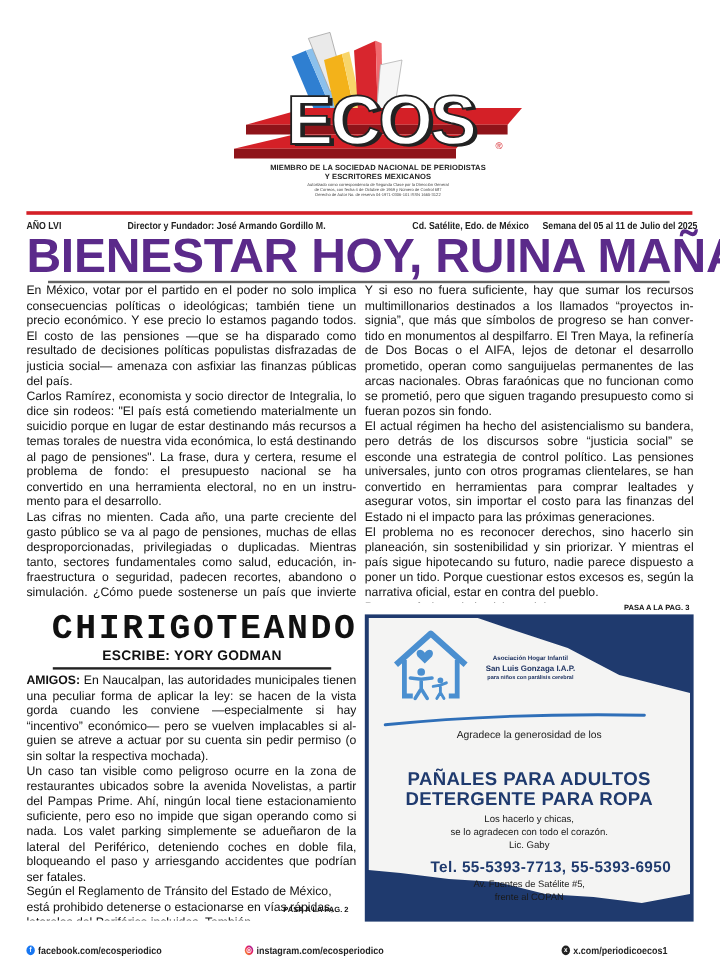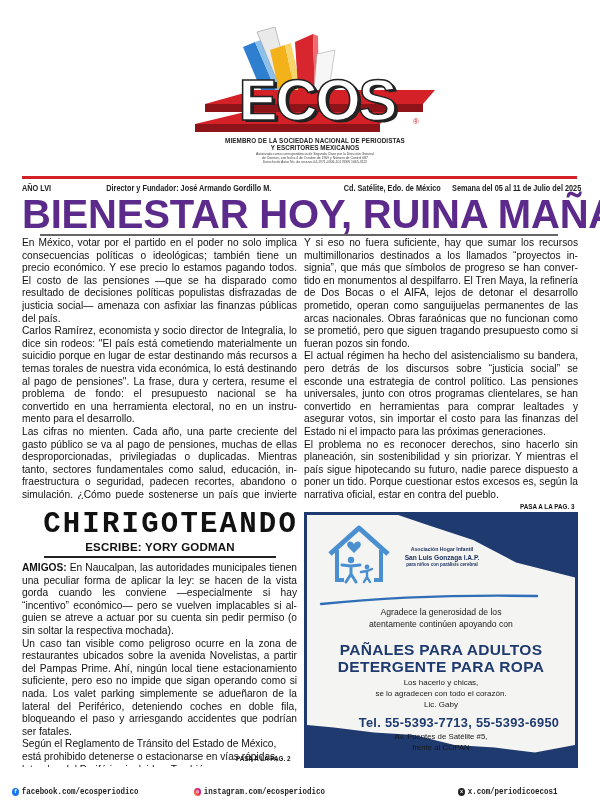--- a/index.html
+++ b/index.html
@@ -57,22 +57,22 @@
   .ad-org .o3 { font-size: 4.6px; line-height: 6px; }
   .ad-swoosh { position: absolute; left: 15px; top: 80px; width: 220px; height: 14px; }
   .ad-text { position: absolute; left: 0; width: 274px; text-align: center; color: #1a1a1a; }
   .ad-t1 { top: 95px; font-size: 8.6px; line-height: 11.5px; }
   .ad-big { top: 129px; font-size: 15.5px; line-height: 17px; font-weight: bold; color: #1f3a6e; letter-spacing: 0.3px; }
   .ad-t2 { top: 165px; font-size: 8px; line-height: 11px; }
   .ad-tel { top: 203px; font-size: 12.8px; line-height: 15px; font-weight: bold; color: #1f3a6e; letter-spacing: 0.3px; padding-left: 36px; }
   .ad-t3 { top: 219px; font-size: 7.8px; line-height: 11px; }
 
   
-  .footer { position: absolute; left: 12px; top: 785px; width: 556px; height: 14px;
-    font-family: Liberation Mono, monospace; font-weight: bold; font-size: 8.5px; line-height: 14px; color: #222; }
+  .footer { position: absolute; left: 22px; top: 785px; width: 556px; height: 14px;
+    font-family: Liberation Sans, sans-serif; font-weight: bold; font-size: 8.5px; line-height: 14px; color: #222; }
   .footer .f { position: absolute; top: 0; white-space: nowrap; display: flex; align-items: center; gap: 3px;
     transform: scaleX(0.88); transform-origin: left center; }
   .ficon { display: inline-block; width: 8px; height: 8px; border-radius: 50%; position: relative; flex: none; }
   .fb-icon { background: #1877f2; }
   .ig-icon { background: linear-gradient(45deg, #f9a825, #e91e63 55%, #8e24aa); }
   .x-icon { background: #222; }
   .ficon span { position: absolute; left: 0; top: 0; width: 8px; height: 8px; text-align: center;
     color: #fff; font-size: 6px; line-height: 8px; font-weight: bold; }
 </style>
 </head>
@@ -167,21 +167,20 @@
     <div class="o2">San Luis  Gonzaga I.A.P.</div>
     <div class="o3">para niños con parálisis cerebral</div>
   </div>
 
   <svg class="ad-swoosh" viewBox="0 0 220 14">
     <path d="M2,12 Q100,2 218,4" fill="none" stroke="#2f6fb8" stroke-width="2.4" stroke-linecap="round"></path>
   </svg>
 
   <div class="ad-text ad-t1">
     <div>Agradece la generosidad de los</div>
-    <div>atentamente continúen apoyando con</div>
   </div>
   <div class="ad-text ad-big">
     <div>PAÑALES PARA ADULTOS</div>
     <div>DETERGENTE PARA ROPA</div>
   </div>
   <div class="ad-text ad-t2">
     <div>Los hacerlo y chicas,</div>
     <div>se lo agradecen con todo el corazón.</div>
     <div>Lic. Gaby</div>
   </div>

